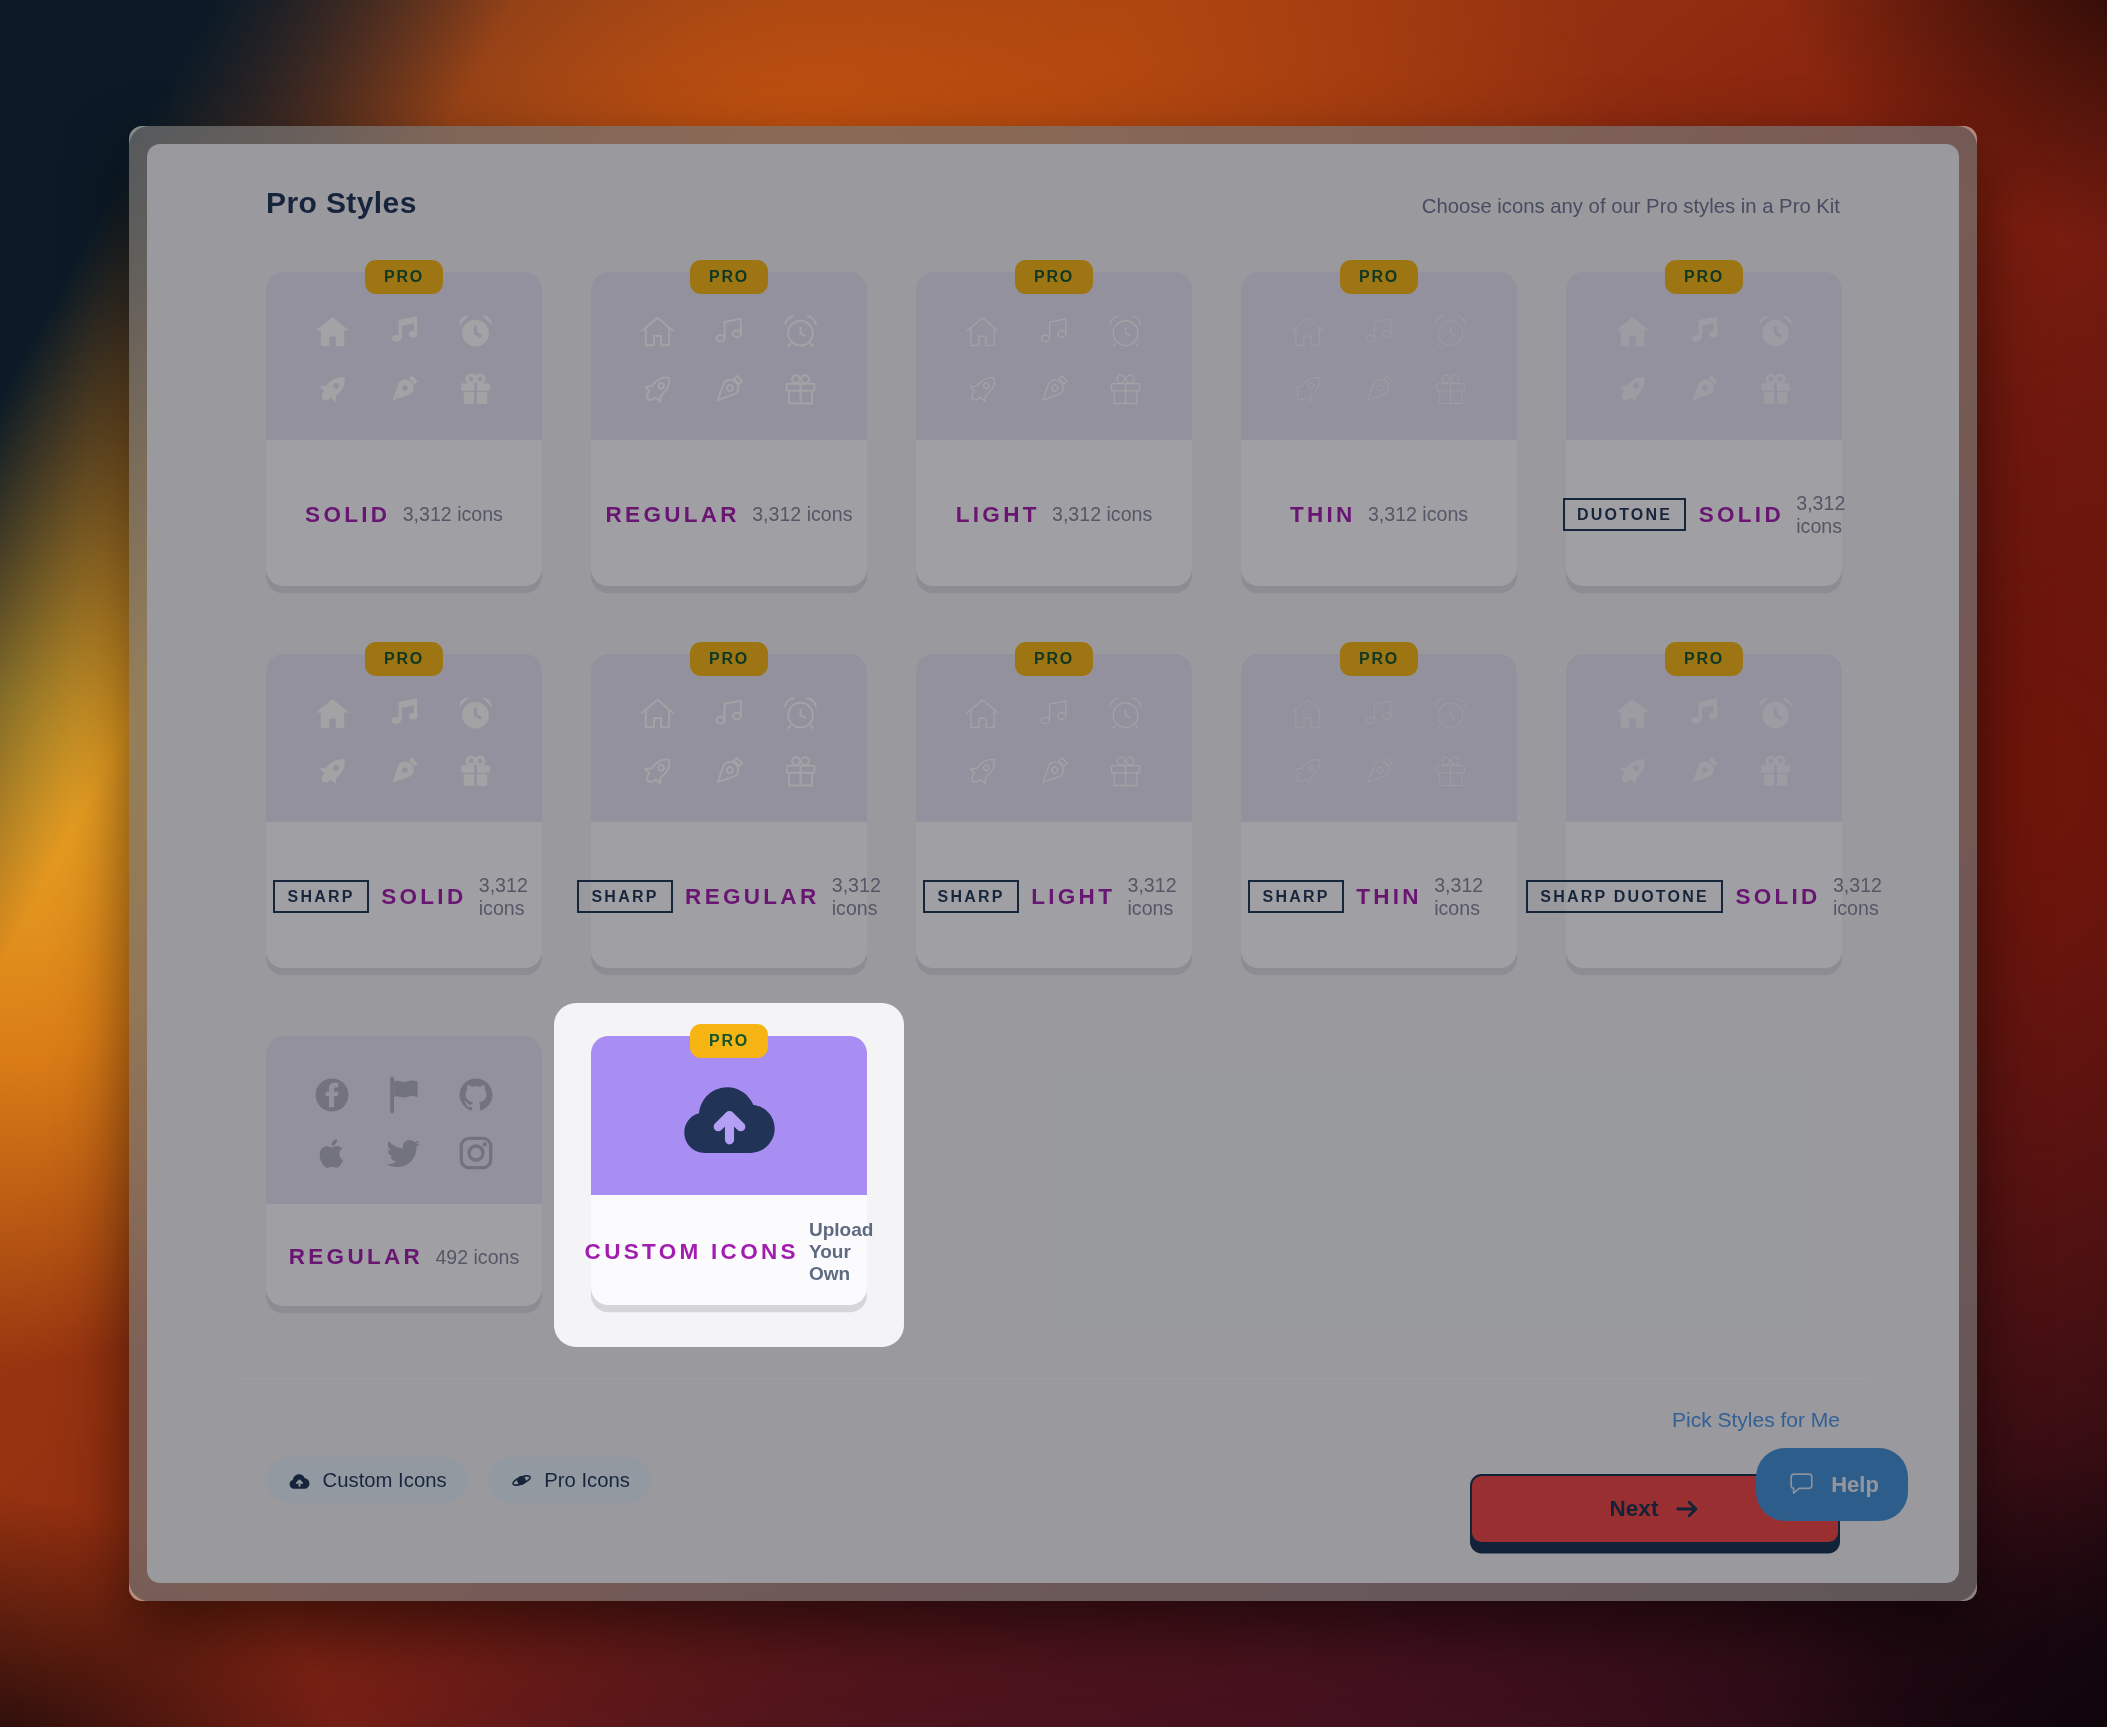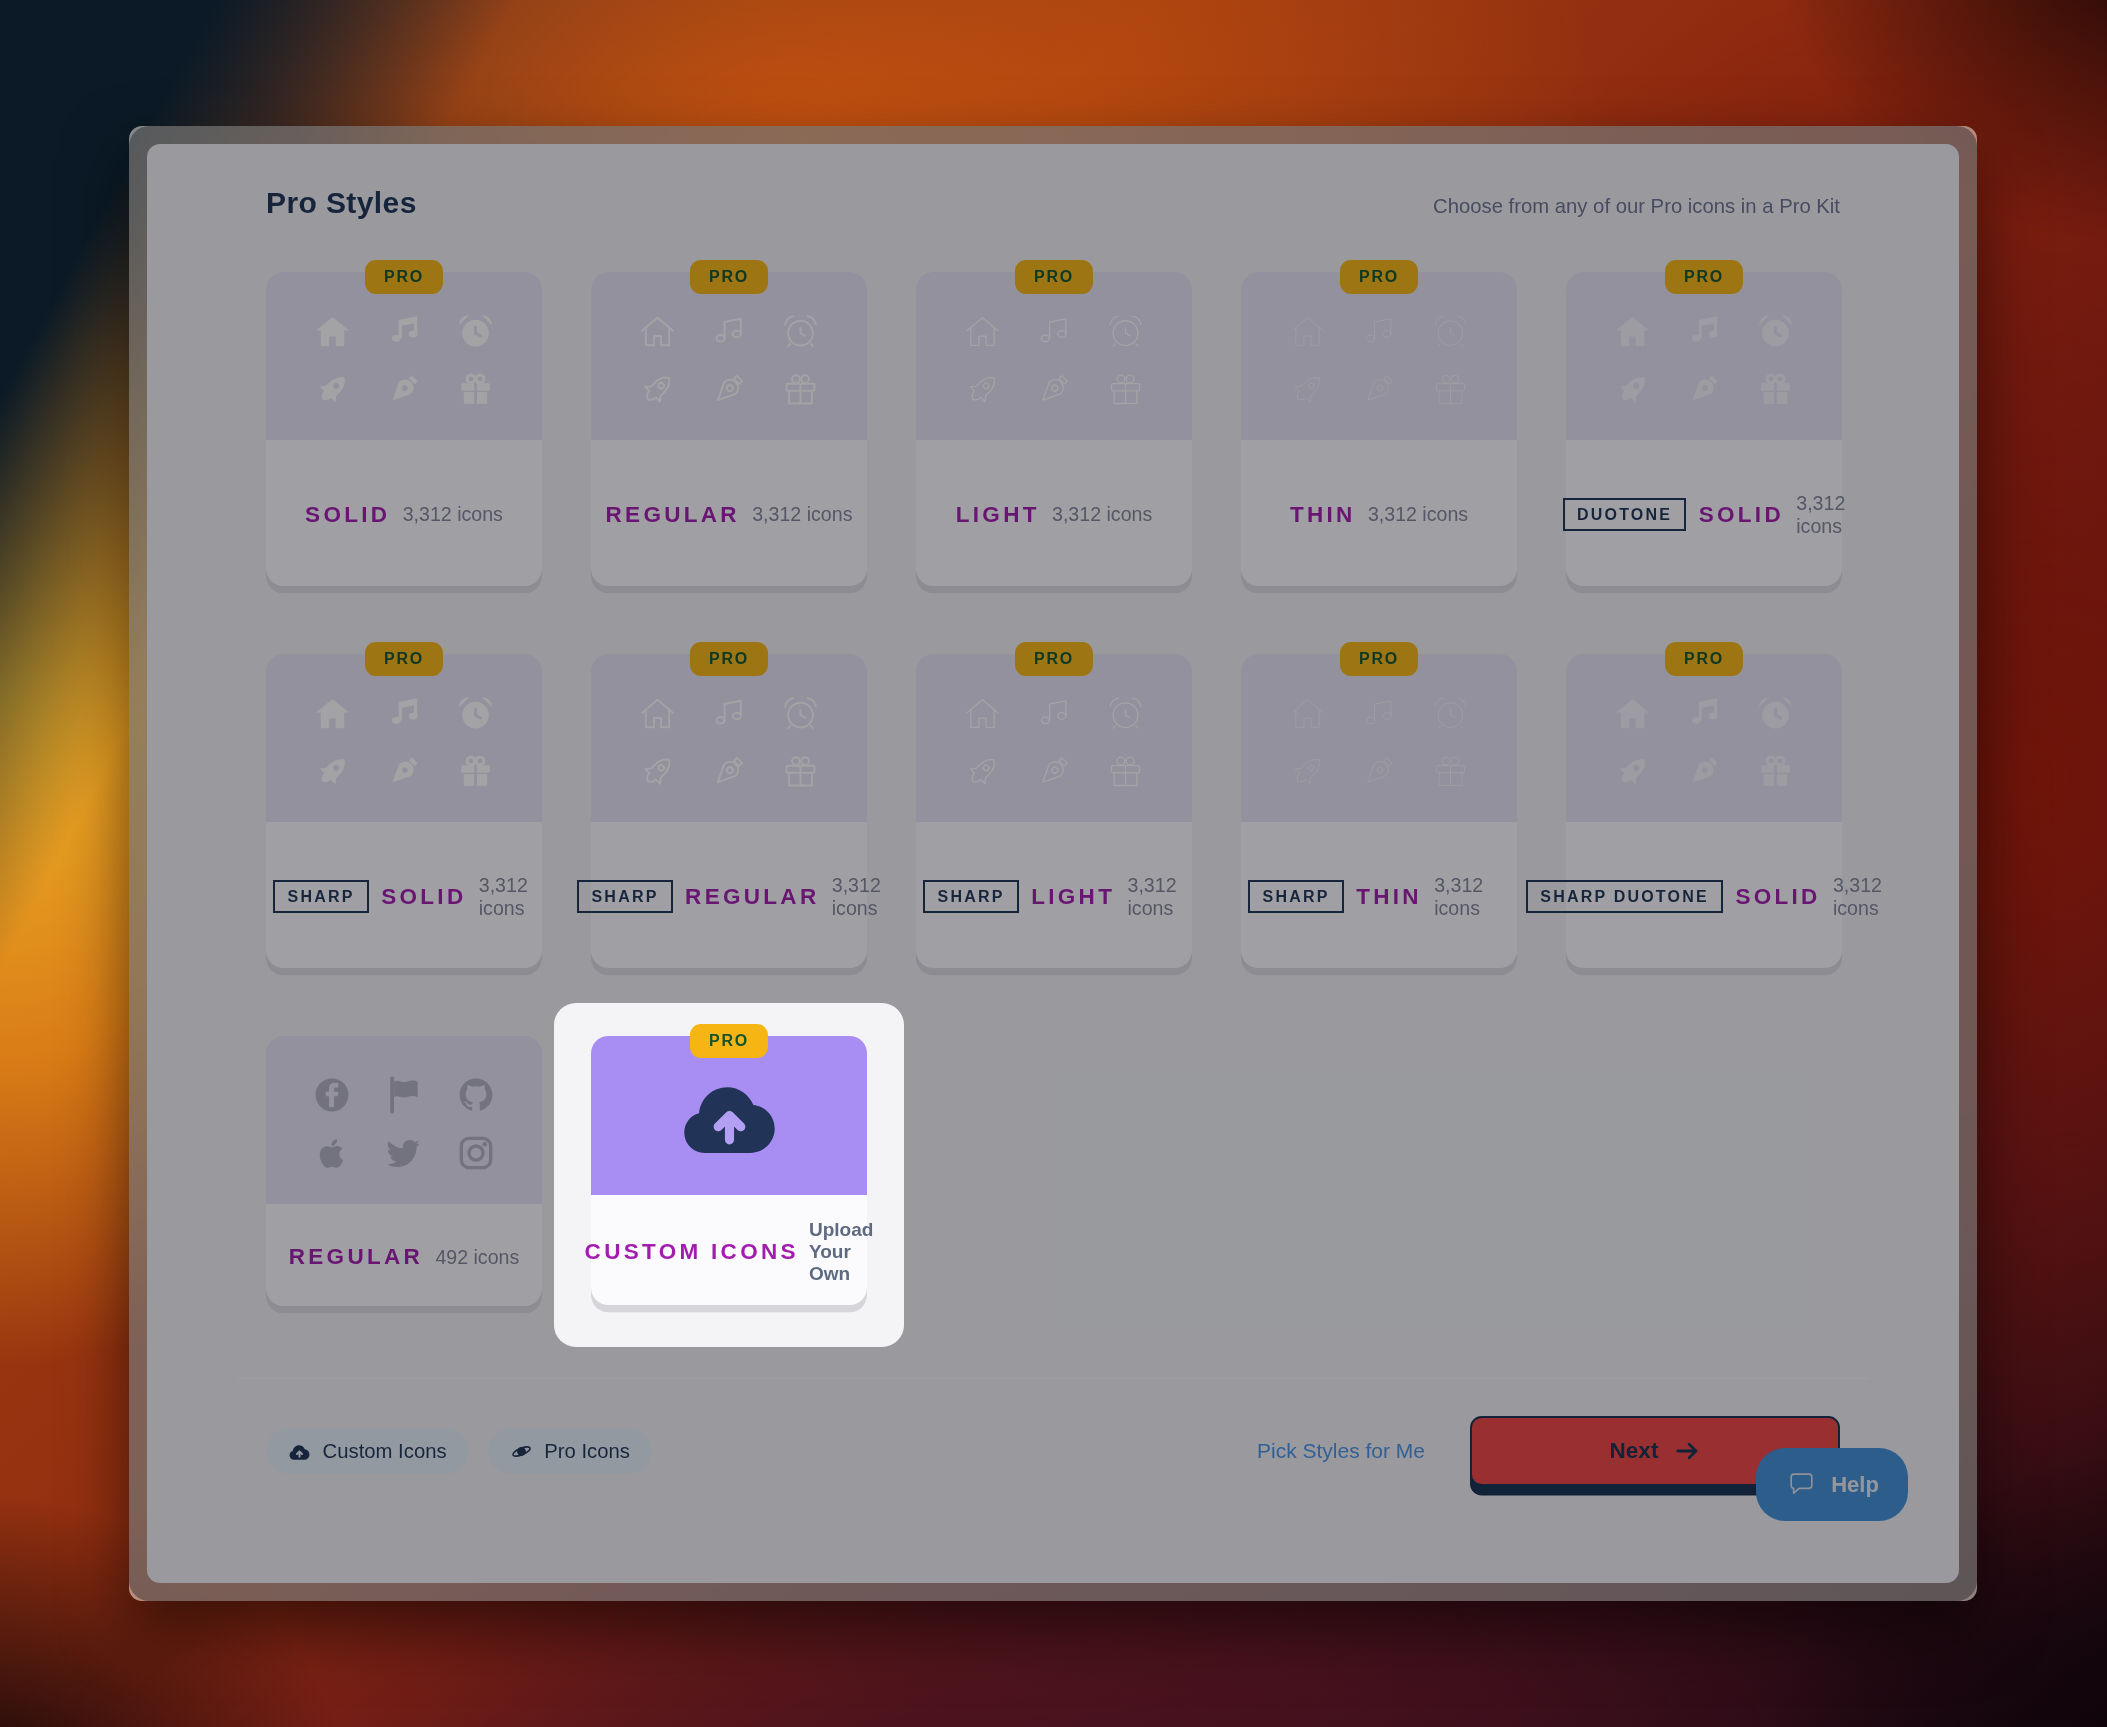--- a/index.html
+++ b/index.html
@@ -97,21 +97,21 @@
   .footer{
     margin-top:29px;display:flex;align-items:center;justify-content:space-between;
   }
   .pill-group{display:flex;gap:19px;}
   .pill{
     display:flex;align-items:center;gap:11.6px;height:46px;padding:0 22px;
     border-radius:25px;background:#e4eff9;--cut:#e4eff9;color:#1e3456;font-size:20.3px;
     border:none;font-family:inherit;cursor:pointer;
   }
   .pill svg{width:23px;height:23px;color:#1e3456;}
-  .footer-right{display:flex;align-items:center;gap:45px;}
+  .footer-right{display:flex;align-items:flex-end;gap:34px;flex-direction:column;}
   .link{font-size:21px;color:#4993e5;cursor:pointer;}
   .btn-next{
     width:370px;height:70px;border-radius:11.6px;background:#ef4444;
     border:2.2px solid #16304f;box-shadow:0 9.4px 0 #16304f;
     display:flex;align-items:center;justify-content:center;gap:16px;
     font-size:22.5px;font-weight:bold;color:#16304f;font-family:inherit;cursor:pointer;
     margin-bottom:9.4px;
     margin-top:8px;
   }
   .btn-next svg{width:26px;height:26px;stroke:#16304f;}
@@ -239,21 +239,21 @@
       <path d="M3.5 12 H20 M14 5.8 L20.3 12 L14 18.2" fill="none" stroke-width="2.6" stroke-linecap="round" stroke-linejoin="round"></path>
     </symbol>
   </defs>
 </svg>
 
 <div class="window">
   <div class="panel">
     <div class="content">
       <div class="header-row">
         <div class="page-title">Pro Styles</div>
-        <div class="page-hint">Choose from any of our Pro icons in a Pro Kit</div>
+        <div class="page-hint">Choose icons any of our Pro styles in a Pro Kit</div>
       </div>
 
       <div class="grid">
           <div class="card tall r-solid">
             <div class="badge-pro">PRO</div>
             <div class="icon-area">
               <svg class="mini" viewBox="0 0 54 54" width="39" height="39">
                 <use href="#s-house"></use>
               </svg>
               <svg class="mini" viewBox="0 0 54 54" width="39" height="39">

